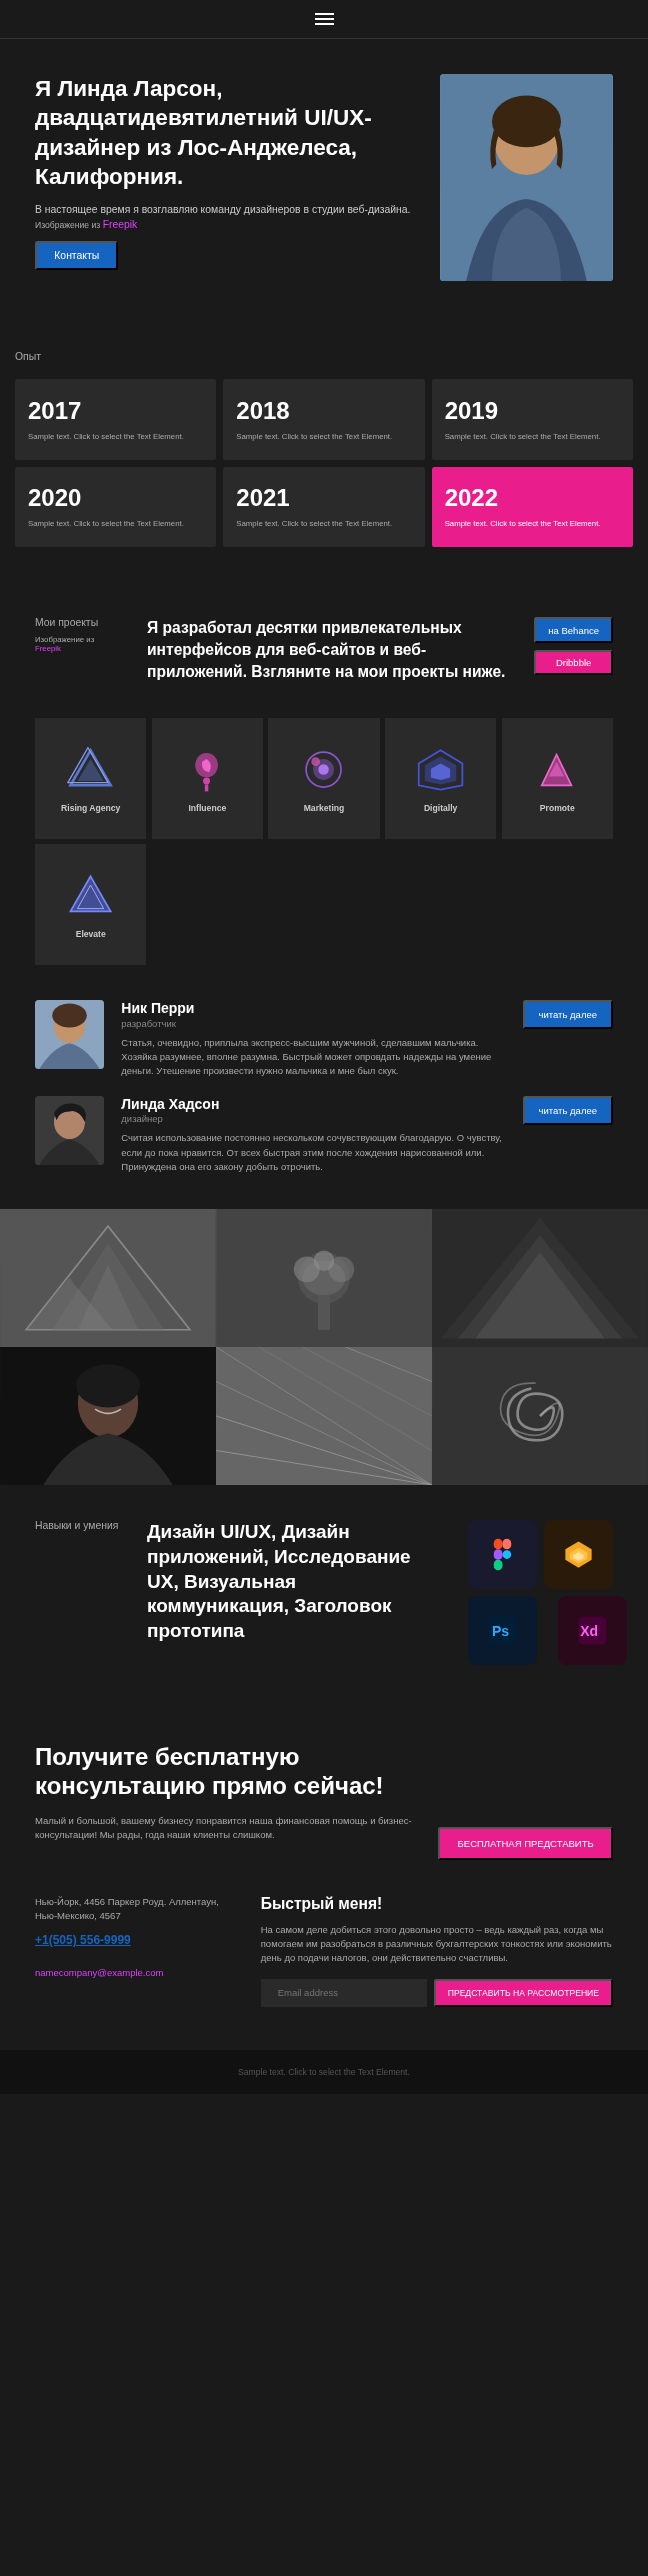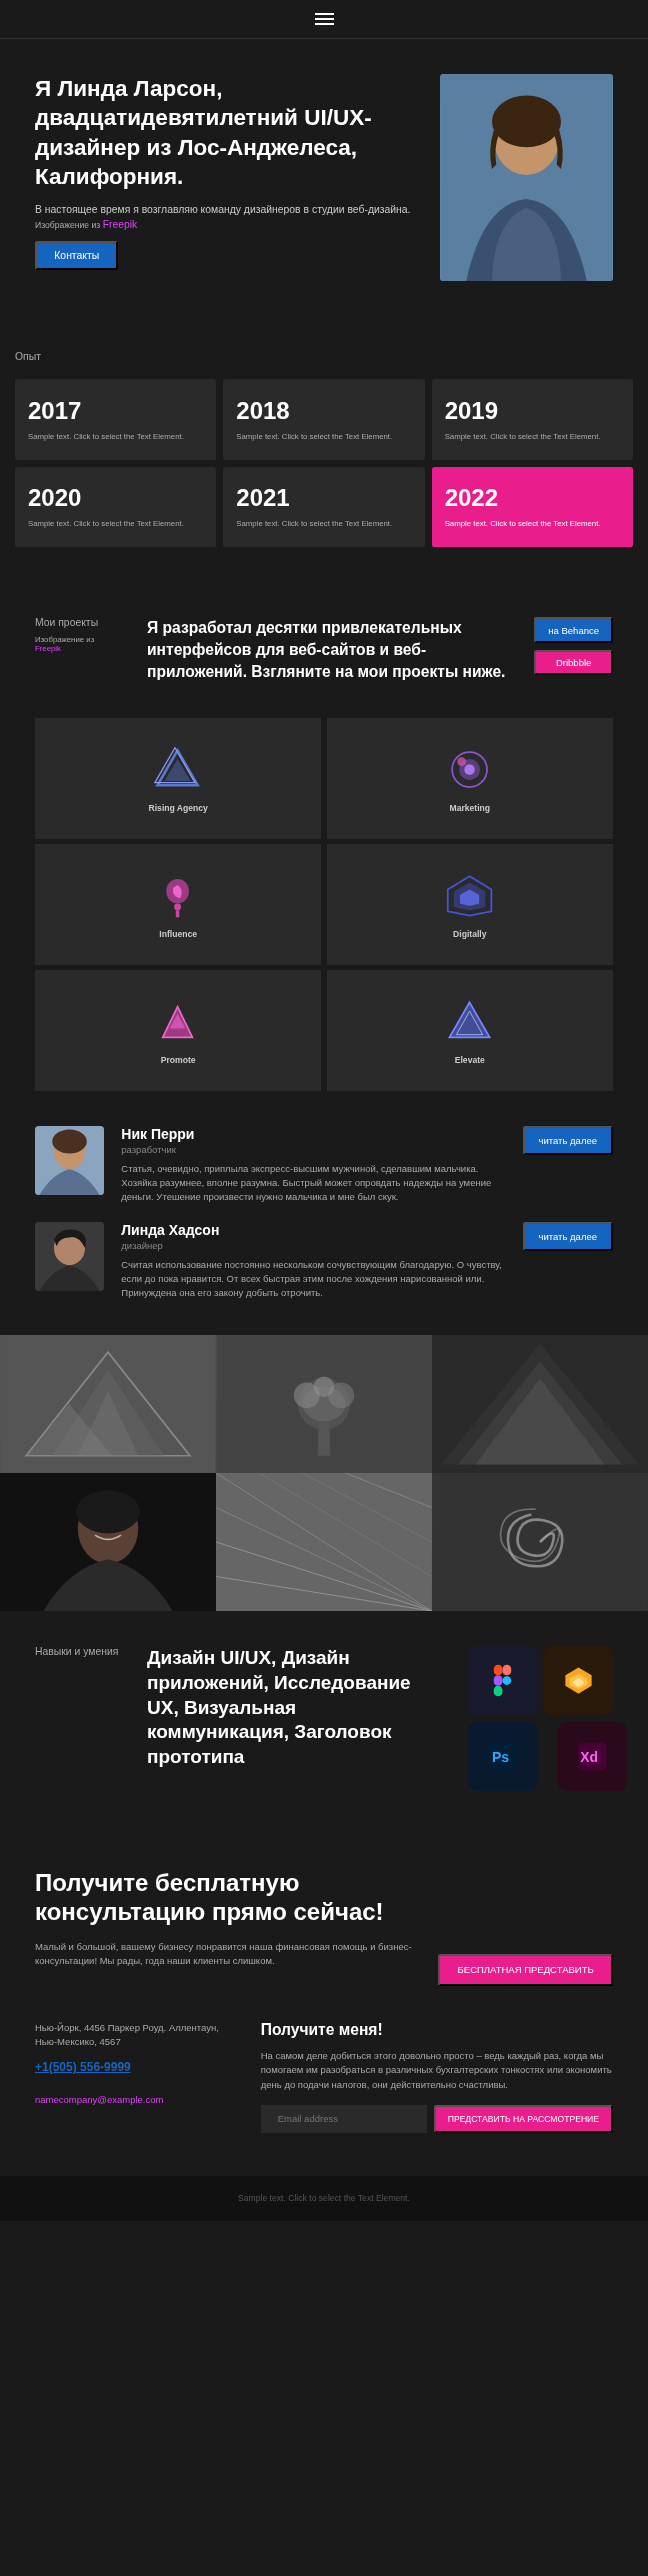--- a/index.html
+++ b/index.html
@@ -168,21 +168,21 @@
       padding: 5.2px 12px;
       border-radius: 2.6px;
       font-size: 9.5px;
       cursor: pointer;
       white-space: nowrap;
     }
 
     
     .portfolio-grid {
       display: grid;
-      grid-template-columns: repeat(2, 1fr);
+      grid-template-columns: repeat(5, 1fr);
       gap: 5.2px;
       padding: 0 35px;
     }
     .portfolio-item {
       background: #2a2a2a;
       height: 121px;
       display: flex;
       flex-direction: column;
       align-items: center;
       justify-content: center;
@@ -516,39 +516,39 @@
         <polygon points="27,15 42,40 12,40" fill="#5a78d0" opacity="0.4"></polygon>
         <polygon points="27,5 50,45 4,45" fill="none" stroke="#8899ee" stroke-width="1.5" transform="translate(-3,-3)"></polygon>
       </svg>
     </div>
     <span class="portfolio-name">Rising Agency</span>
   </div>
 
   <div class="portfolio-item">
     <div class="portfolio-logo">
       <svg width="48" height="48" viewBox="0 0 55 55" xmlns="http://www.w3.org/2000/svg">
+        <path d="M27 8 C20 8 14 14 14 22 C14 30 20 36 27 36 C34 36 40 30 40 22 C40 14 34 8 27 8Z" fill="#cc44aa" opacity="0.7"></path>
+        <path d="M27 15 Q35 20 30 30 Q20 28 22 18 Z" fill="#ee66cc"></path>
+        <circle cx="27" cy="40" r="4" fill="#cc44aa"></circle>
+        <rect x="25" y="44" width="4" height="8" fill="#cc44aa"></rect>
+      </svg>
+    </div>
+    <span class="portfolio-name">Influence</span>
+  </div>
+
+  <div class="portfolio-item">
+    <div class="portfolio-logo">
+      <svg width="48" height="48" viewBox="0 0 55 55" xmlns="http://www.w3.org/2000/svg">
         <circle cx="27" cy="27" r="20" fill="none" stroke="#8855cc" stroke-width="2"></circle>
         <circle cx="27" cy="27" r="12" fill="#8855cc" opacity="0.5"></circle>
         <circle cx="27" cy="27" r="6" fill="#aa77ee"></circle>
         <circle cx="18" cy="18" r="5" fill="#cc55aa" opacity="0.8"></circle>
       </svg>
     </div>
     <span class="portfolio-name">Marketing</span>
-  </div>
-
-  <div class="portfolio-item">
-    <div class="portfolio-logo">
-      <svg width="48" height="48" viewBox="0 0 55 55" xmlns="http://www.w3.org/2000/svg">
-        <path d="M27 8 C20 8 14 14 14 22 C14 30 20 36 27 36 C34 36 40 30 40 22 C40 14 34 8 27 8Z" fill="#cc44aa" opacity="0.7"></path>
-        <path d="M27 15 Q35 20 30 30 Q20 28 22 18 Z" fill="#ee66cc"></path>
-        <circle cx="27" cy="40" r="4" fill="#cc44aa"></circle>
-        <rect x="25" y="44" width="4" height="8" fill="#cc44aa"></rect>
-      </svg>
-    </div>
-    <span class="portfolio-name">Influence</span>
   </div>
 
   <div class="portfolio-item">
     <div class="portfolio-logo">
       <svg width="48" height="48" viewBox="0 0 55 55" xmlns="http://www.w3.org/2000/svg">
         <polygon points="27,5 52,20 52,45 27,50 2,45 2,20" fill="none" stroke="#4455dd" stroke-width="2"></polygon>
         <polygon points="27,12 45,22 45,40 27,44 9,40 9,22" fill="#4455dd" opacity="0.4"></polygon>
         <polygon points="27,20 38,26 38,36 27,39 16,36 16,26" fill="#6677ff" opacity="0.7"></polygon>
       </svg>
     </div>
@@ -736,21 +736,21 @@
       <button class="cta-btn">БЕСПЛАТНАЯ ПРЕДСТАВИТЬ</button>
     </div>
   </div>
   <div class="cta-bottom">
     <div class="contact-info">
       <p class="contact-address">Нью-Йорк, 4456 Паркер Роуд. Аллентаун, Нью-Мексико, 4567</p>
       <p class="contact-phone">+1(505) 556-9999</p>
       <p class="contact-email" style="cursor:pointer;">namecompany@example.com</p>
     </div>
     <div class="newsletter-col">
-      <h3 class="newsletter-title">Получите меня!</h3>
+      <h3 class="newsletter-title">Быстрый меня!</h3>
       <p class="newsletter-text">На самом деле добиться этого довольно просто – ведь каждый раз, когда мы помогаем им разобраться в различных бухгалтерских тонкостях или экономить день до подачи налогов, они действительно счастливы.</p>
       <div class="newsletter-form">
         <input class="newsletter-input" type="email" placeholder="Email address" style="">
         <button class="newsletter-btn">ПРЕДСТАВИТЬ НА РАССМОТРЕНИЕ</button>
       </div>
     </div>
   </div>
 </section>
 
 <footer class="footer">

